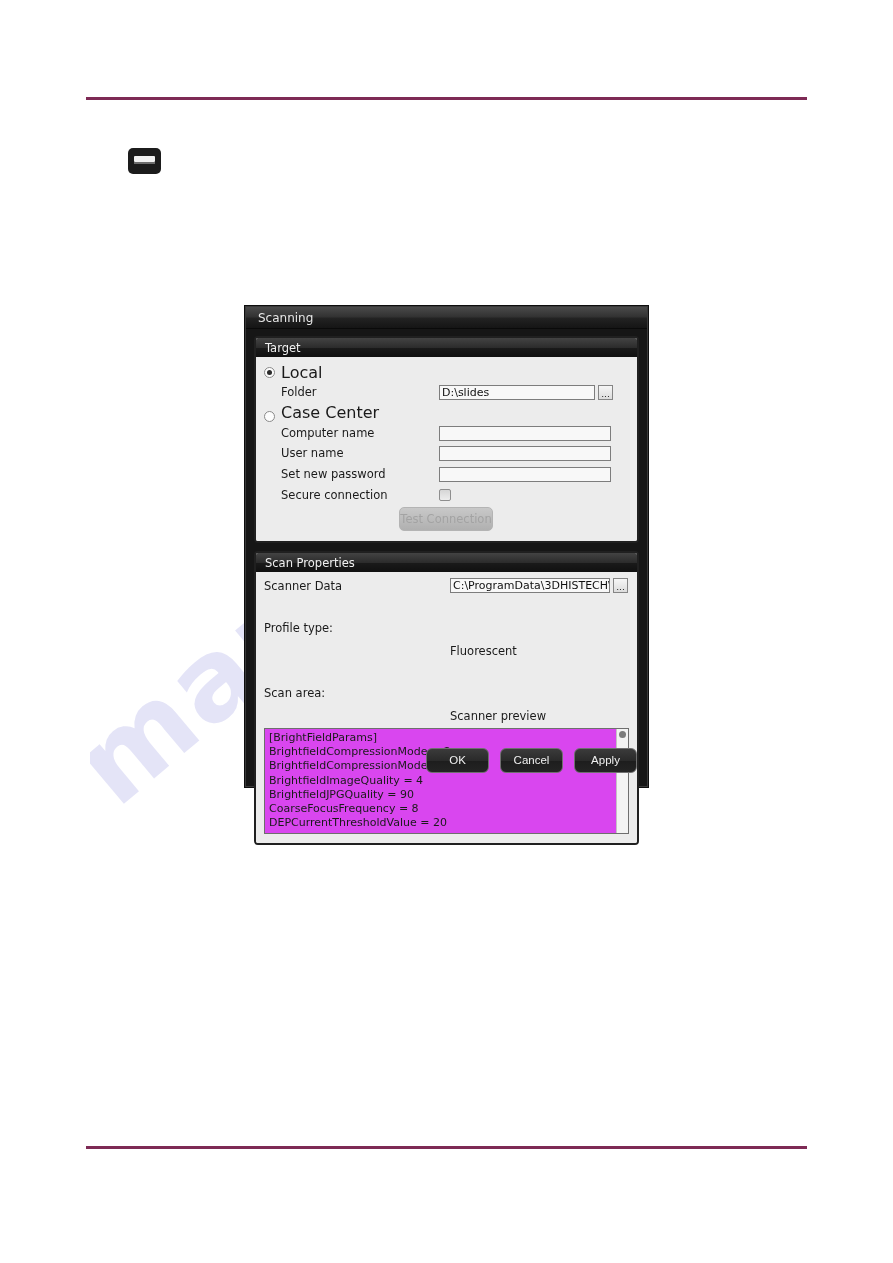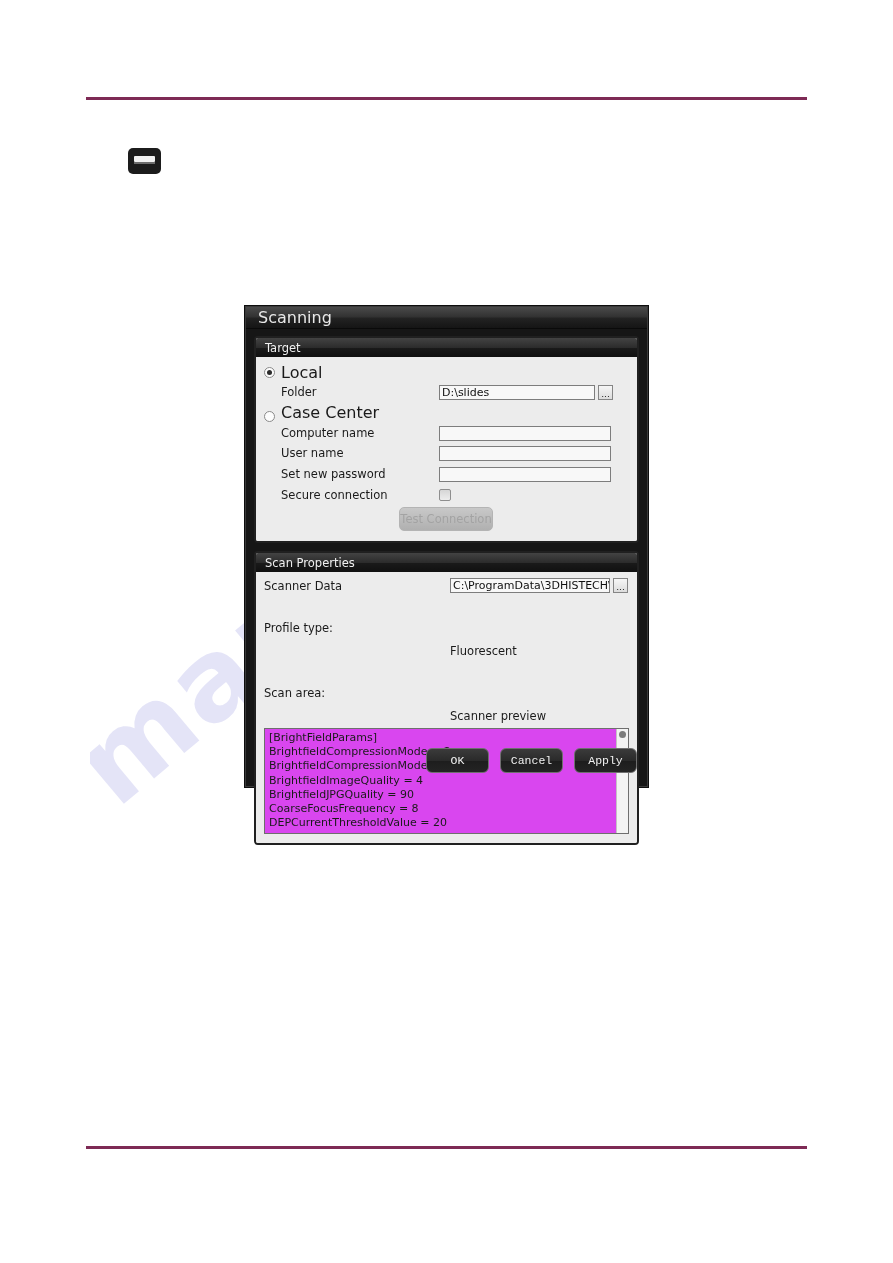--- a/index.html
+++ b/index.html
@@ -97,21 +97,21 @@
     height: 22px;
     background: linear-gradient(to bottom, #4a4a4a 0%, #333333 45%, #222222 55%, #151515 100%);
     border-bottom: 1px solid #0a0a0a;
     display: flex;
     align-items: center;
     padding: 0 0 0 12px;
     box-sizing: border-box;
   }
   .dialog-title {
     color: #e8e8e8;
-    font-size: 16px;
+    font-size: 12px;
     font-family: "DejaVu Sans", sans-serif;
   }
 
   .dialog-body {
     padding: 7px 8px 0 8px;
   }
 
   
   .group {
     background: #ededed;
@@ -317,21 +317,21 @@
     gap: 11px;
   }
   .dlg-btn {
     width: 63px;
     height: 25px;
     border: 1px solid #6f6f6f;
     border-radius: 6px;
     background: linear-gradient(to bottom, #3b3b3b 0%, #2a2a2a 50%, #1d1d1d 52%, #242424 100%);
     color: #f0f0f0;
     font-size: 11.5px;
-    font-family: Liberation Mono, monospace;
+    font-family: Liberation Sans, sans-serif;
     display: flex;
     align-items: center;
     justify-content: center;
     box-sizing: border-box;
   }
 </style>
 </head>
 <body>
 
 <div class="page-rule top"></div>

